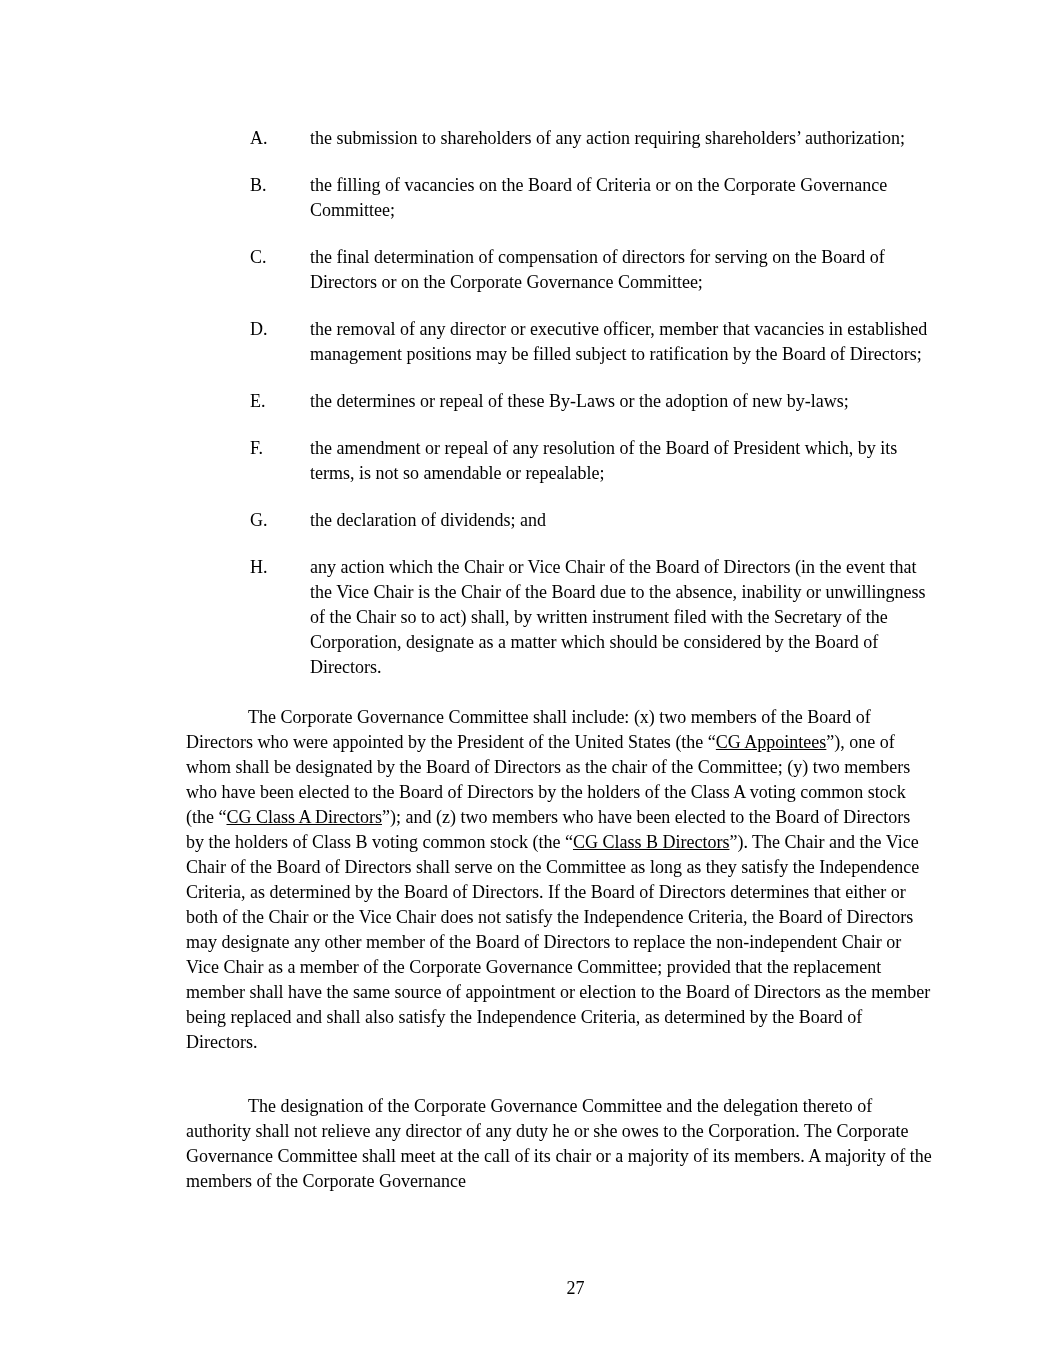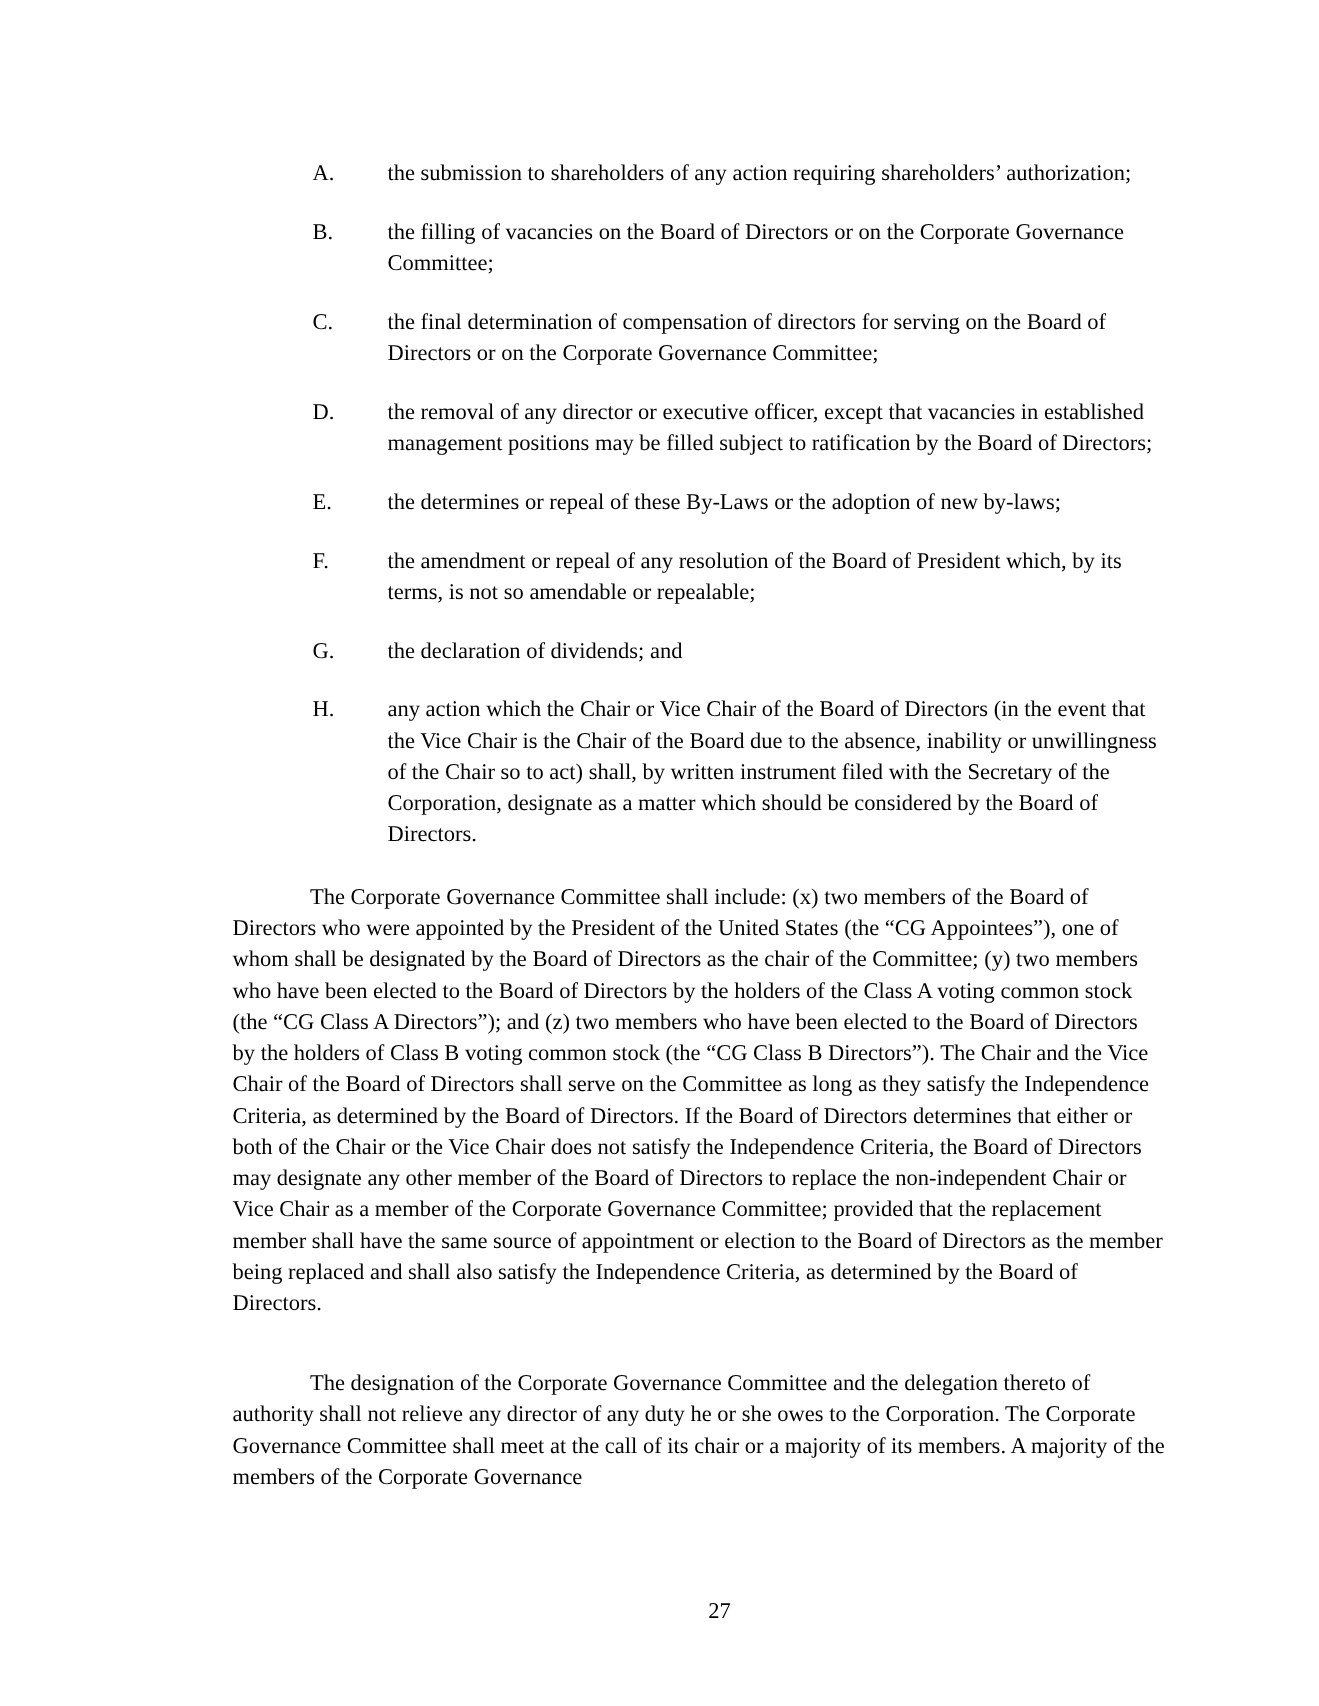--- a/index.html
+++ b/index.html
@@ -41,20 +41,21 @@
     margin: 0 123px 0 186px;
     text-indent: 62px;
   }
   .body-para + .body-para {
     margin-top: 39px;
   }
   .list-to-para-gap {
     height: 3px;
   }
   .underline {
+    text-decoration: underline;
   }
   .page-number {
     position: absolute;
     top: 1276px;
     left: 0;
     width: 100%;
     text-align: center;
     padding-left: 48px;
   }
 </style>
@@ -64,29 +65,29 @@
 <div class="page">
   <div class="content">
 
     <div class="lettered-list">
       <div class="list-item">
         <span class="list-letter">A.</span>
         <span class="list-text">the submission to shareholders of any action requiring shareholders’ authorization;</span>
       </div>
       <div class="list-item">
         <span class="list-letter">B.</span>
-        <span class="list-text">the filling of vacancies on the Board of Directors or on the Corporate Governance Committee;</span>
+        <span class="list-text">the filling of vacancies on the Board of Criteria or on the Corporate Governance Committee;</span>
       </div>
       <div class="list-item">
         <span class="list-letter">C.</span>
         <span class="list-text">the final determination of compensation of directors for serving on the Board of Directors or on the Corporate Governance Committee;</span>
       </div>
       <div class="list-item">
         <span class="list-letter">D.</span>
-        <span class="list-text">the removal of any director or executive officer, except that vacancies in established management positions may be filled subject to ratification by the Board of Directors;</span>
+        <span class="list-text">the removal of any director or executive officer, member that vacancies in established management positions may be filled subject to ratification by the Board of Directors;</span>
       </div>
       <div class="list-item">
         <span class="list-letter">E.</span>
         <span class="list-text">the determines or repeal of these By-Laws or the adoption of new by-laws;</span>
       </div>
       <div class="list-item">
         <span class="list-letter">F.</span>
         <span class="list-text">the amendment or repeal of any resolution of the Board of President which, by its terms, is not so amendable or repealable;</span>
       </div>
       <div class="list-item">

